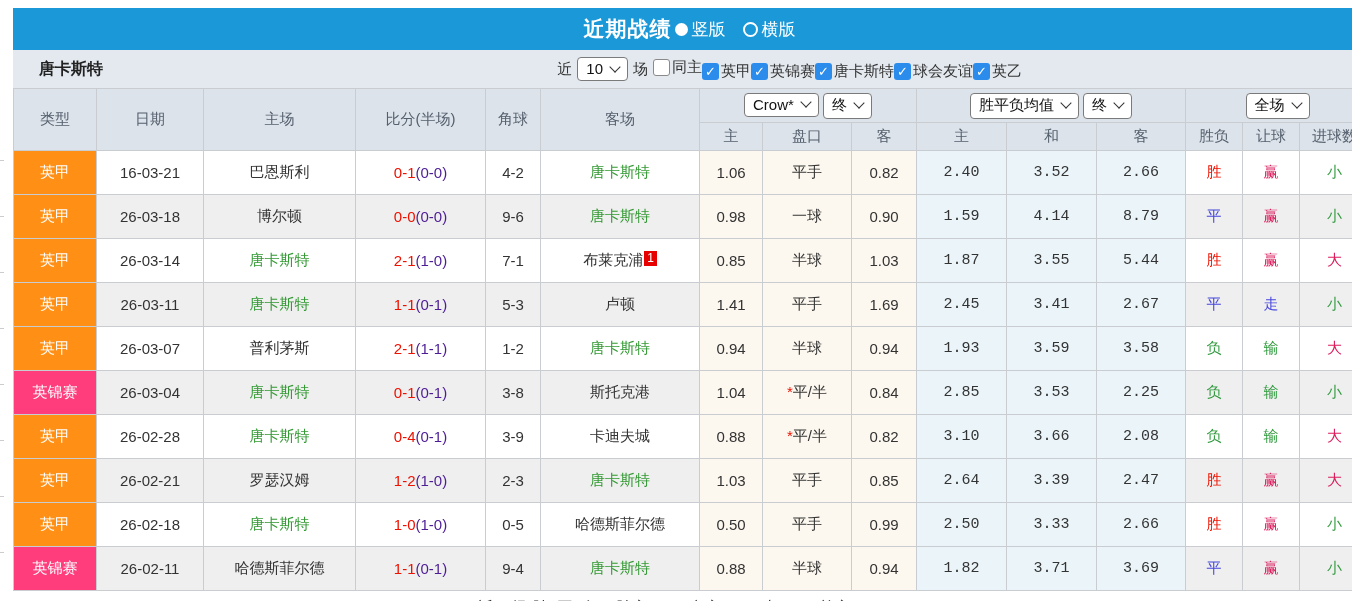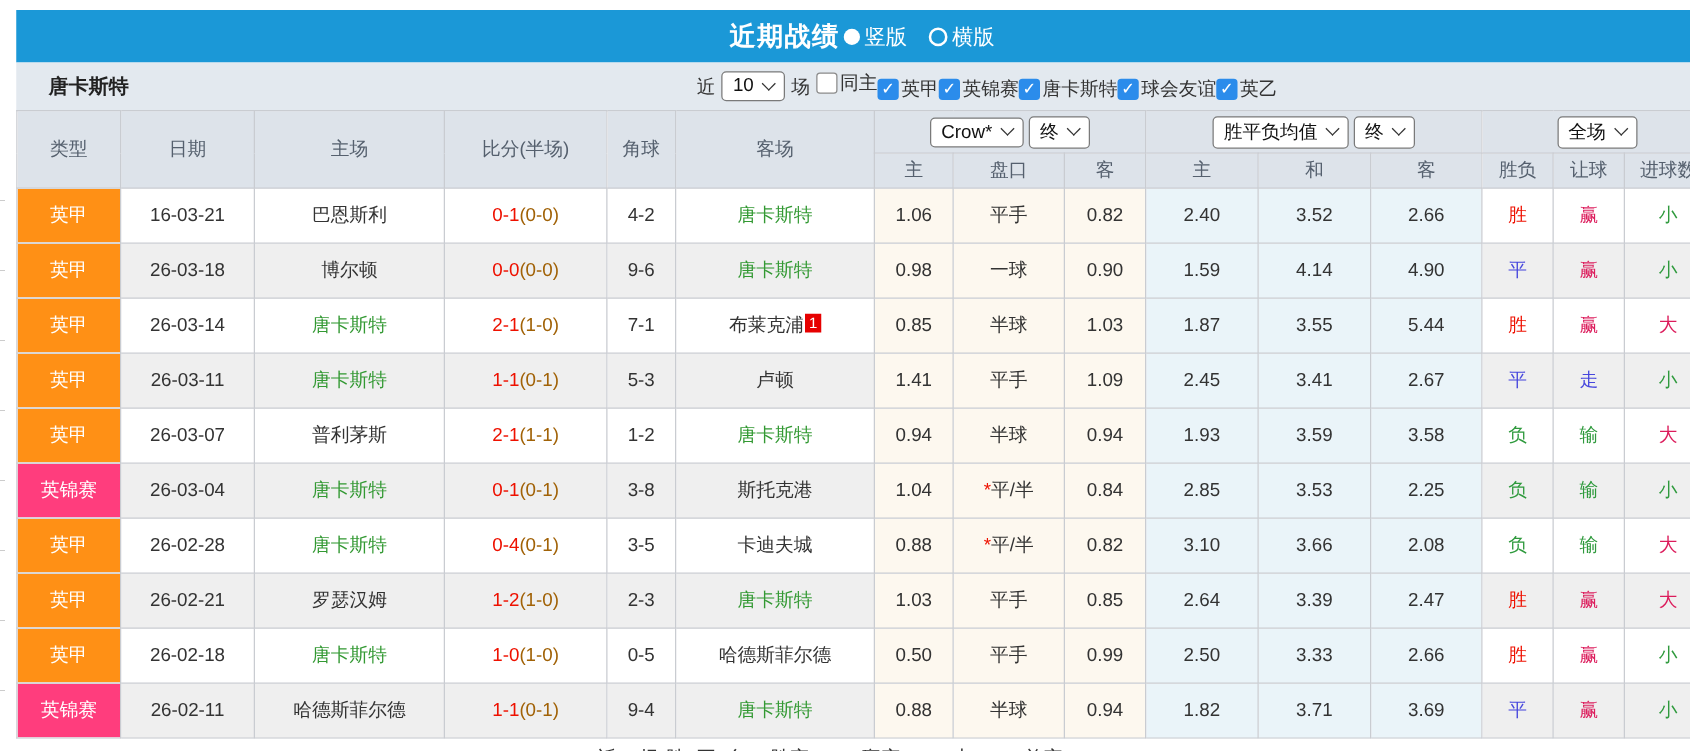--- a/index.html
+++ b/index.html
@@ -38,23 +38,23 @@
   th,td{border:1px solid #c9ccd1;text-align:center;vertical-align:middle;overflow:hidden;white-space:nowrap;}
   thead th{background:#dde3ea;color:#55606e;font-weight:normal;}
   tr.h1 th{height:31px;}
   tr.h2 th{height:25px;}
   tbody td{height:41px;}
   tr.stripe td{background:#efefef;}
   tr.plain td{background:#ffffff;}
   td.col-type{padding:0;}
   .type-fill{display:flex;width:100%;height:100%;align-items:center;justify-content:center;color:#fff;font-size:15px;}
   td.crow-col{background:#fdf8ef !important;}
-  td.mean-col{background:#eaf4f9 !important;}
+  td.mean-col{background:#eaf4f9 !important;font-family:Liberation Mono, monospace;}
   .score-main{color:#ee1100;}
-  .score-half{color:#a16207;text-align:center;}
+  .score-half{color:#4c1d95;text-align:center;}
   .star{color:#ee1100;}
   .rank-badge{display:inline-block;background:#e60000;color:#fff;font-size:12px;line-height:15px;
     padding:0 3px;vertical-align:top;margin-left:1px;}
 
   
   .summary{height:35px;line-height:33px;text-align:center;font-size:16px;color:#333;background:#fff;}
 </style>
 </head>
 <body>
 
@@ -193,21 +193,21 @@
             <td>26-03-18</td>
             <td>博尔顿</td>
             <td><span class="score-main">0-0</span><span class="score-half">(0-0)</span></td>
             <td>9-6</td>
             <td><span style="color: rgb(51, 153, 51);">唐卡斯特</span></td>
             <td class="crow-col">0.98</td>
             <td class="crow-col">一球</td>
             <td class="crow-col">0.90</td>
             <td class="mean-col">1.59</td>
             <td class="mean-col">4.14</td>
-            <td class="mean-col">4.90</td>
+            <td class="mean-col">8.79</td>
             <td style="color: rgb(71, 71, 221);">平</td>
             <td style="color: rgb(220, 28, 92);">赢</td>
             <td style="color: rgb(47, 154, 61);">小</td>
           </tr>
           <tr class="plain">
             <td class="col-type">
               <span class="type-fill" style="background: rgb(255, 144, 21);">英甲</span>
             </td>
             <td>26-03-14</td>
             <td style="color: rgb(51, 153, 51);">唐卡斯特</td>
@@ -228,21 +228,21 @@
             <td class="col-type">
               <span class="type-fill" style="background: rgb(255, 144, 21);">英甲</span>
             </td>
             <td>26-03-11</td>
             <td style="color: rgb(51, 153, 51);">唐卡斯特</td>
             <td><span class="score-main">1-1</span><span class="score-half">(0-1)</span></td>
             <td>5-3</td>
             <td><span>卢顿</span></td>
             <td class="crow-col">1.41</td>
             <td class="crow-col">平手</td>
-            <td class="crow-col">1.09</td>
+            <td class="crow-col">1.69</td>
             <td class="mean-col">2.45</td>
             <td class="mean-col">3.41</td>
             <td class="mean-col">2.67</td>
             <td style="color: rgb(71, 71, 221);">平</td>
             <td style="color: rgb(71, 71, 221);">走</td>
             <td style="color: rgb(47, 154, 61);">小</td>
           </tr>
           <tr class="plain">
             <td class="col-type">
               <span class="type-fill" style="background: rgb(255, 144, 21);">英甲</span>
@@ -281,21 +281,21 @@
             <td style="color: rgb(47, 154, 61);">输</td>
             <td style="color: rgb(47, 154, 61);">小</td>
           </tr>
           <tr class="plain">
             <td class="col-type">
               <span class="type-fill" style="background: rgb(255, 144, 21);">英甲</span>
             </td>
             <td>26-02-28</td>
             <td style="color: rgb(51, 153, 51);">唐卡斯特</td>
             <td><span class="score-main">0-4</span><span class="score-half">(0-1)</span></td>
-            <td>3-5</td>
+            <td>3-9</td>
             <td><span>卡迪夫城</span></td>
             <td class="crow-col">0.88</td>
             <td class="crow-col"><span class="star">*</span>平/半</td>
             <td class="crow-col">0.82</td>
             <td class="mean-col">3.10</td>
             <td class="mean-col">3.66</td>
             <td class="mean-col">2.08</td>
             <td style="color: rgb(47, 154, 61);">负</td>
             <td style="color: rgb(47, 154, 61);">输</td>
             <td style="color: rgb(220, 28, 92);">大</td>

